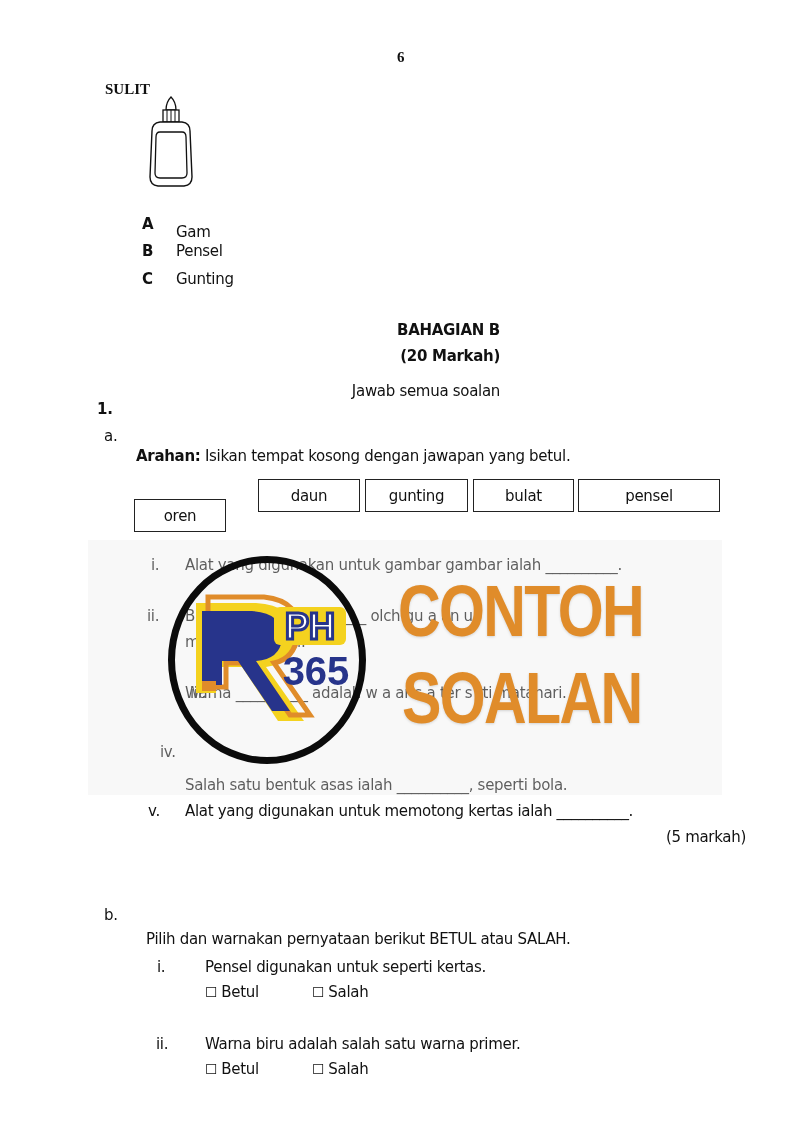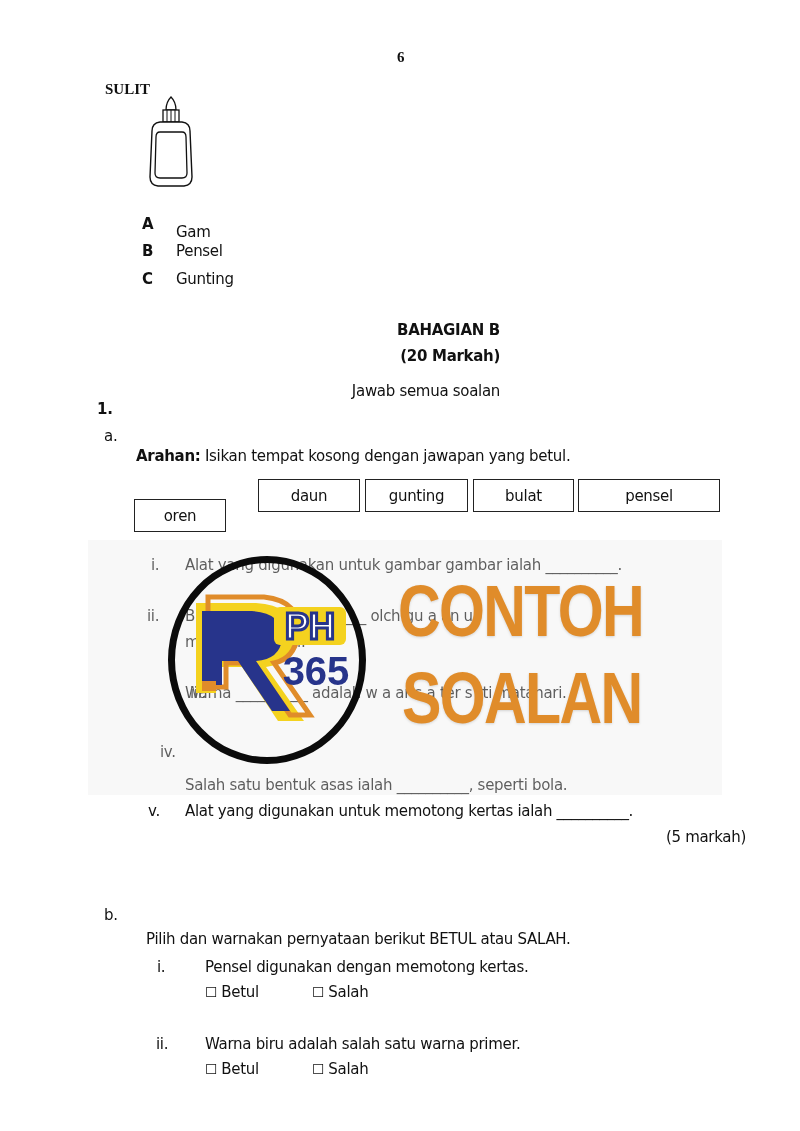--- a/index.html
+++ b/index.html
@@ -118,21 +118,21 @@
   <text x="130" y="92" text-anchor="middle" font-family="Liberation Sans, sans-serif" font-weight="bold" font-size="40" fill="#27348b">365</text>
 </svg>
 <div class="wm-word" style="left:398px; top:575px;">CONTOH</div>
 <div class="wm-word" style="left:402px; top:662px;">SOALAN</div>
 
 <div class="abs txt" style="left:104px; top:906px;">b.</div>
 <div class="abs txt" style="left:146px; top:906px;margin-top:24px;">Pilih dan warnakan pernyataan berikut BETUL atau SALAH.</div>
 
 <div>
   <div class="abs txt" style="left:157px; top:958px;">i.</div>
-  <div class="abs txt" style="left:205px; top:958px;">Pensel digunakan dengan memotong kertas.</div>
+  <div class="abs txt" style="left:205px; top:958px;">Pensel digunakan untuk seperti kertas.</div>
   <div class="abs txt" style="left:205px; top:983px;">
     <span class="cb">☐</span><span>Betul</span>
   </div>
   <div class="abs txt" style="left:312px; top:983px;">
     <span class="cb">☐</span><span>Salah</span>
   </div>
 
   <div class="abs txt" style="left:156px; top:1035px;">ii.</div>
   <div class="abs txt" style="left:205px; top:1035px;">Warna biru adalah salah satu warna primer.</div>
   <div class="abs txt" style="left:205px; top:1060px;">

